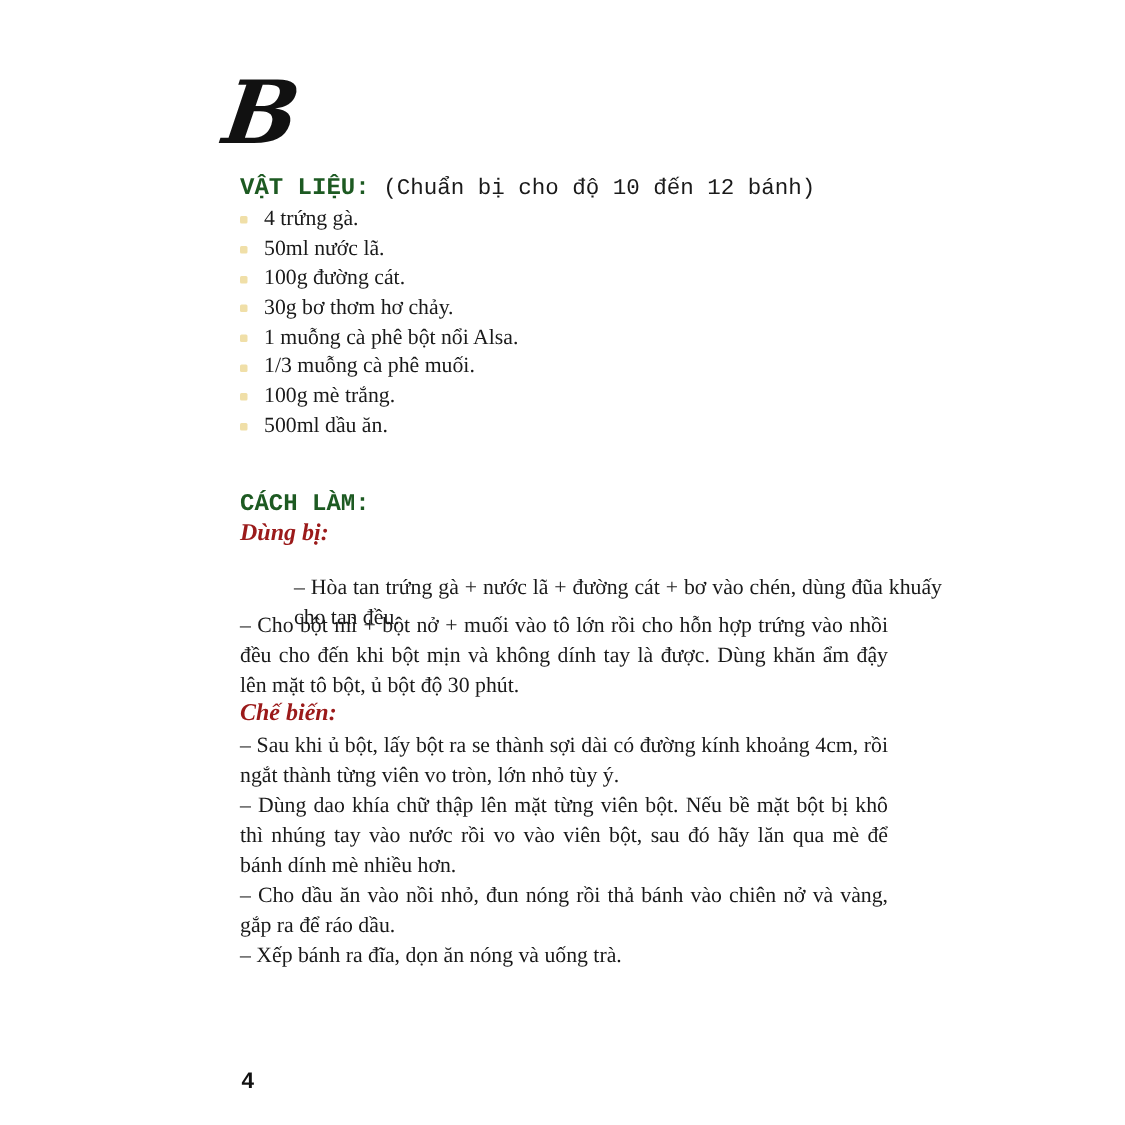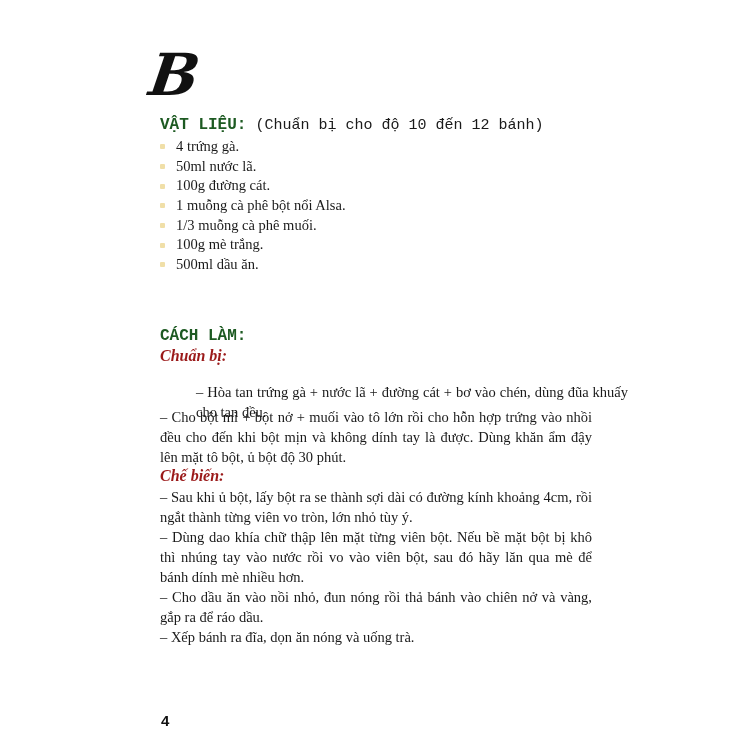--- a/index.html
+++ b/index.html
@@ -48,39 +48,43 @@
     <li>
         <span class="bullet"></span>
         <span>50ml nước lã.</span>
       </li>
     <li>
         <span class="bullet"></span>
         <span>100g đường cát.</span>
       </li>
     <li>
         <span class="bullet"></span>
+        <span>30g bơ thơm hơ chảy.</span>
+      </li>
+    <li>
+        <span class="bullet"></span>
         <span>1 muỗng cà phê bột nổi Alsa.</span>
       </li>
     <li>
         <span class="bullet"></span>
         <span>1/3 muỗng cà phê muối.</span>
       </li>
     <li>
         <span class="bullet"></span>
         <span>100g mè trắng.</span>
       </li>
     <li>
         <span class="bullet"></span>
         <span>500ml dầu ăn.</span>
       </li>
   </ul>
 
   <div class="section-head" style="top:327px;">CÁCH LÀM:</div>
 
-  <div class="sub-head" style="top:347px;">Chuẩn bị:</div>
+  <div class="sub-head" style="top:347px;">Dùng bị:</div>
   <p class="para" style="top:382px;margin-left:36px;">– Hòa tan trứng gà + nước lã + đường cát + bơ vào chén, dùng đũa khuấy cho tan đều.</p>
   <p class="para" style="top:407px;">– Cho bột mì + bột nở + muối vào tô lớn rồi cho hỗn hợp trứng vào nhồi đều cho đến khi bột mịn và không dính tay là được. Dùng khăn ẩm đậy lên mặt tô bột, ủ bột độ 30 phút.</p>
 
   <div class="sub-head" style="top:467px;">Chế biến:</div>
   <p class="para" style="top:487px;">– Sau khi ủ bột, lấy bột ra se thành sợi dài có đường kính khoảng 4cm, rồi ngắt thành từng viên vo tròn, lớn nhỏ tùy ý.</p>
   <p class="para" style="top:587px;">– Cho dầu ăn vào nồi nhỏ, đun nóng rồi thả bánh vào chiên nở và vàng, gắp ra để ráo dầu.</p>
   <p class="para" style="top:527px;">– Dùng dao khía chữ thập lên mặt từng viên bột. Nếu bề mặt bột bị khô thì nhúng tay vào nước rồi vo vào viên bột, sau đó hãy lăn qua mè để bánh dính mè nhiều hơn.</p>
   <p class="para" style="top:627px;">– Xếp bánh ra đĩa, dọn ăn nóng và uống trà.</p>
 
   <div class="page-num">4</div>

